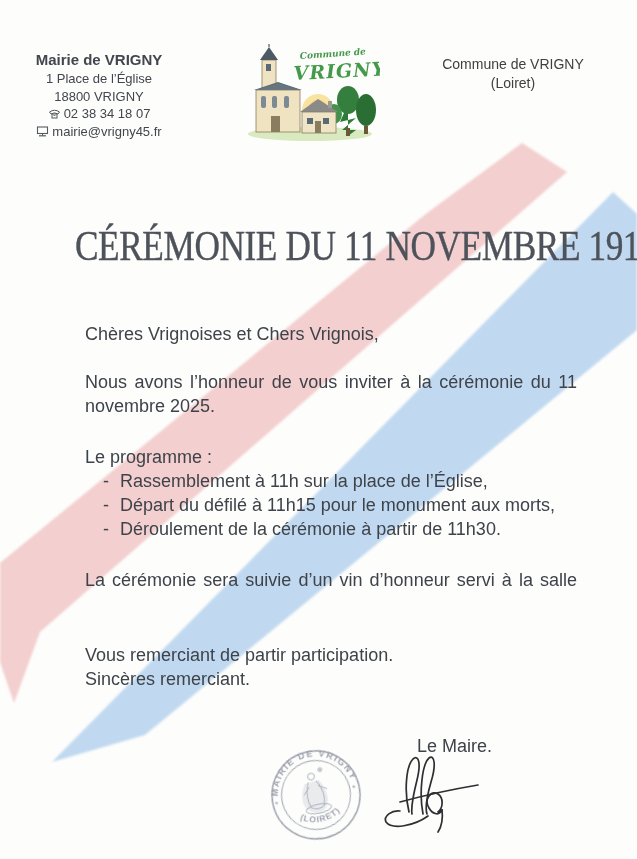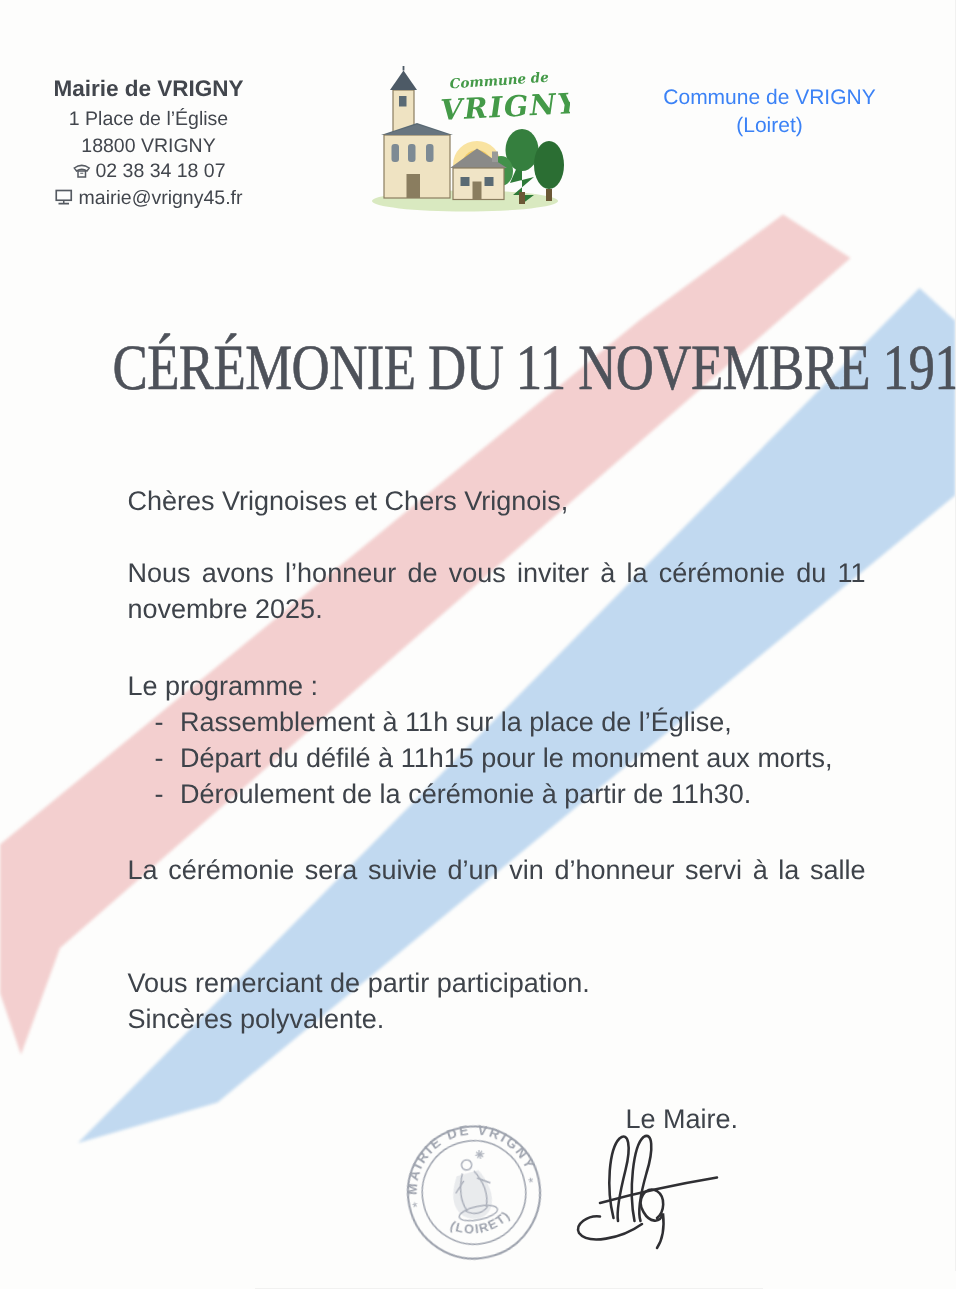--- a/index.html
+++ b/index.html
@@ -13,21 +13,21 @@
   
   .hdr-left{
     position:absolute;left:24px;top:50px;width:150px;text-align:center;
     font-size:13px;line-height:17.5px;color:#42464d;
   }
   .hdr-left .org{font-size:15px;font-weight:bold;line-height:19px;margin-bottom:1px;}
   .hdr-line{white-space:nowrap;}
   .mini-ico{display:inline-block;vertical-align:-1px;margin-right:3px;}
   .hdr-right{
     position:absolute;left:428px;top:55px;width:170px;text-align:center;
-    font-size:14px;line-height:19px;color:#3b82f6;
+    font-size:14px;line-height:19px;color:#404040;
   }
   .logo-wrap{position:absolute;left:244px;top:44px;width:136px;height:100px;}
   
   .title{
     position:absolute;left:75px;top:224px;white-space:nowrap;
     font-family:"Liberation Serif",serif;font-size:43px;line-height:1;
     color:#4e525a;-webkit-text-stroke:.4px #4e525a;letter-spacing:-.5px;
     transform:scaleX(.82);transform-origin:left top;
   }
   
@@ -144,21 +144,21 @@
       <span>Départ du défilé à 11h15 pour le monument aux morts,</span>
     </div>
     <div class="abs prog-item" style="top:517px">
       <span class="dash">-</span>
       <span>Déroulement de la cérémonie à partir de 11h30.</span>
     </div>
 
     <div class="abs just" style="top:568px">La cérémonie sera suivie d’un vin d’honneur servi à la salle</div>
 
     <div class="abs" style="top:643px">Vous remerciant de partir participation.</div>
-    <div class="abs" style="top:667px">Sincères polyvalente.</div>
+    <div class="abs" style="top:667px">Sincères remerciant.</div>
   </div>
 
   <div class="lemaire">Le Maire.</div>
 
   <div class="sig-wrap">
     <svg width="106" height="90" viewBox="0 0 106 90">
       <g fill="none" stroke="#2f2f33" stroke-width="1.7" stroke-linecap="round">
         <path d="M 31,64 C 26,44 28,18 35,11 C 41,6 43,16 39,32 C 35,48 33,60 34,66"></path>
         <path d="M 45,66 C 41,46 44,16 51,10 C 57,6 58,18 53,34 C 49,48 47,60 49,66"></path>
         <path d="M 60,64 C 65,60 66,50 60,46 C 52,42 46,52 51,60 C 55,67 62,68 64,61 C 65,70 64,78 60,84"></path>

